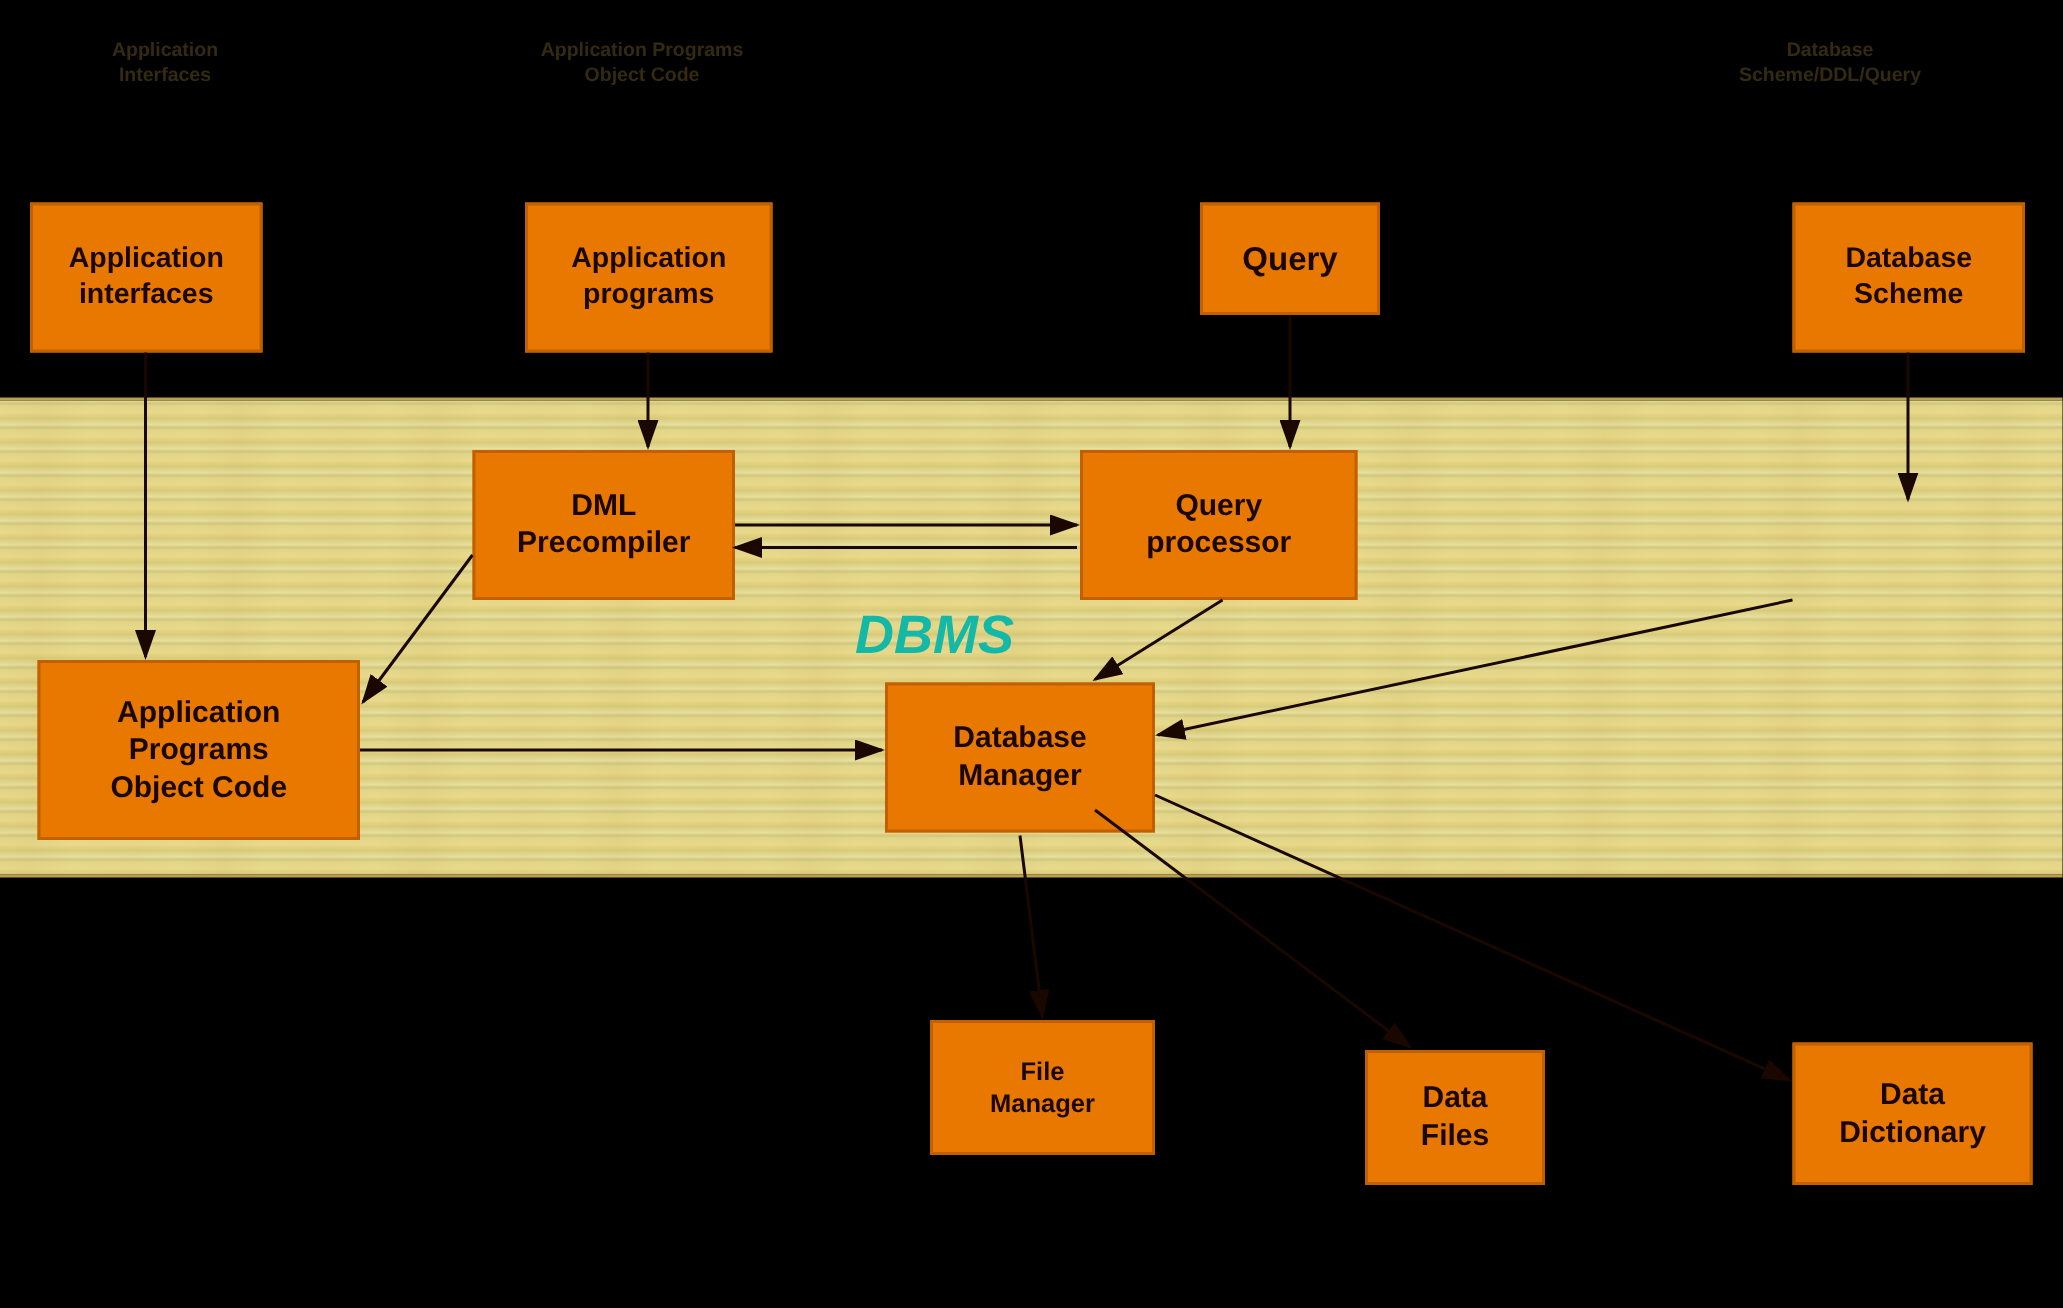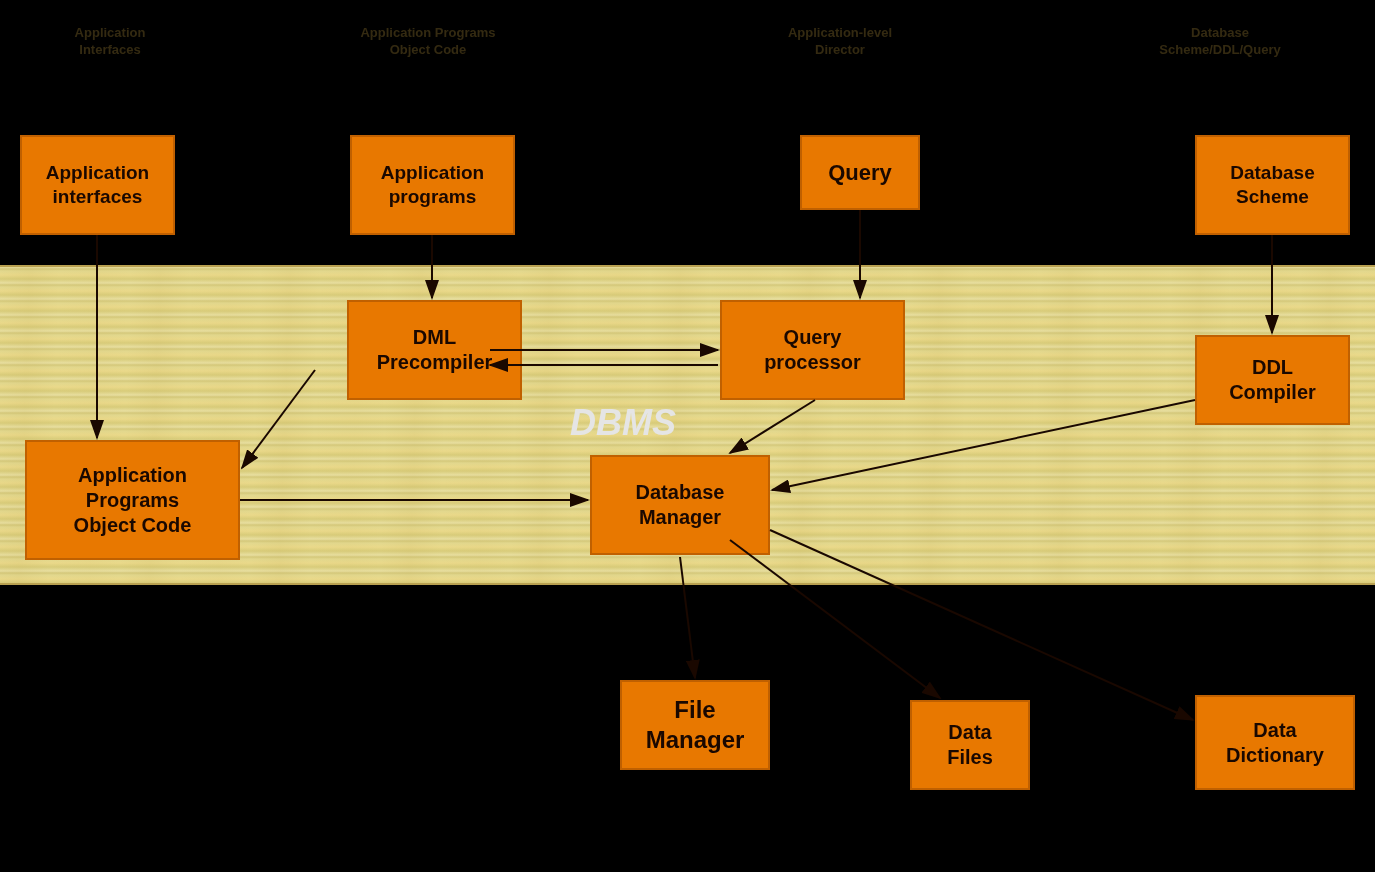--- a/index.html
+++ b/index.html
@@ -76,21 +76,21 @@
       display: flex;
       align-items: center;
       justify-content: center;
       padding: 8px 10px;
       line-height: 1.25;
     }
 
     
     .dbms-label {
       position: absolute;
-      color: #e5e5e5;
+      color: #14b8a6;
       font-size: 36px;
       font-weight: bold;
       font-style: italic;
     }
 
     
     .arrows-svg {
       position: absolute;
       top: 0;
       left: 0;
@@ -101,64 +101,60 @@
   </style>
 </head>
 <body>
 
 <div class="diagram-container">
 
   <div class="wood-band"></div>
 
   <div class="watermark" style="top:25px; left:20px; width:180px;">Application<br>Interfaces</div>
   <div class="watermark" style="top:25px; left:328px; width:200px;">Application Programs<br>Object Code</div>
-  <div class="watermark" style="top:25px; left:730px; width:220px;">Application-level<br>Director</div>
   <div class="watermark" style="top:25px; left:1110px; width:220px;">Database<br>Scheme/DDL/Query</div>
 
   <div class="box" style="top:135px; left:20px; width:155px; height:100px; font-size:19px;">
     Application<br>interfaces
   </div>
 
   <div class="box" style="top:135px; left:350px; width:165px; height:100px; font-size:19px;">
     Application<br>programs
   </div>
 
   <div class="box" style="top:135px; left:800px; width:120px; height:75px; font-size:22px;">
     Query
   </div>
 
   <div class="box" style="top:135px; left:1195px; width:155px; height:100px; font-size:19px;">
     Database<br>Scheme
   </div>
 
-  <div class="box" style="top:300px; left:315px; width:175px; height:100px; font-size:20px;margin-left:32px;">
+  <div class="box" style="top:300px; left:315px; width:175px; height:100px; font-size:20px;">
     DML<br>Precompiler
   </div>
 
   <div class="box" style="top:300px; left:720px; width:185px; height:100px; font-size:20px;">
     Query<br>processor
   </div>
 
-  <div class="box" style="top:335px; left:1195px; width:155px; height:90px; font-size:20px;">
-    DDL<br>Compiler
-  </div>
 
   <div class="box" style="top:440px; left:25px; width:215px; height:120px; font-size:20px;">
     Application<br>Programs<br>Object Code
   </div>
 
   <div class="box" style="top:455px; left:590px; width:180px; height:100px; font-size:20px;">
     Database<br>Manager
   </div>
 
   <div class="dbms-label" style="top:402px; left:570px;">
     DBMS
   </div>
 
-  <div class="box" style="top:680px; left:620px; width:150px; height:90px; font-size:24px;">
+  <div class="box" style="top:680px; left:620px; width:150px; height:90px; font-size:17px;">
     File<br>Manager
   </div>
 
   <div class="box" style="top:700px; left:910px; width:120px; height:90px; font-size:20px;">
     Data<br>Files
   </div>
 
   <div class="box" style="top:695px; left:1195px; width:160px; height:95px; font-size:20px;">
     Data<br>Dictionary
   </div>

